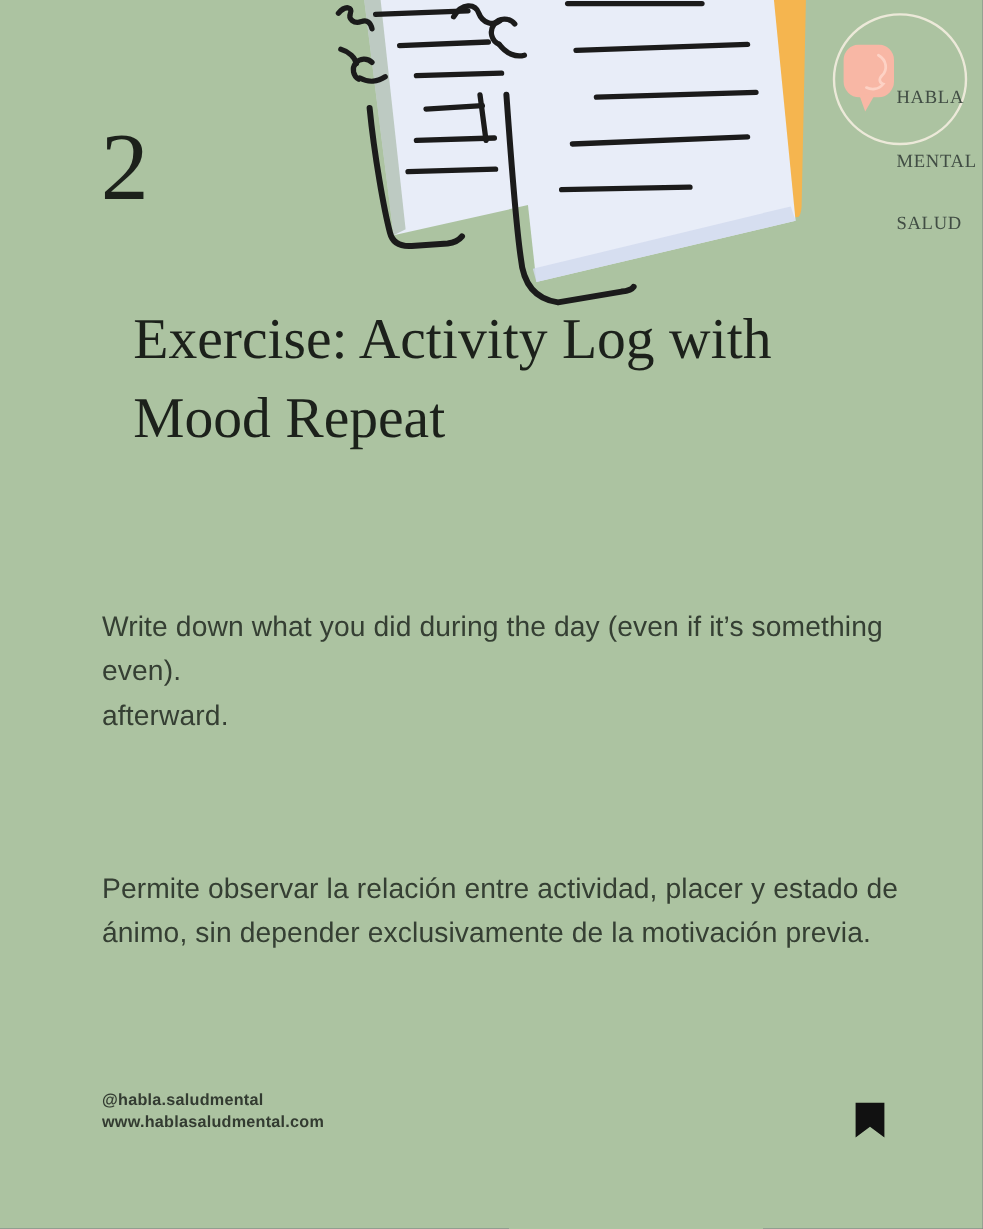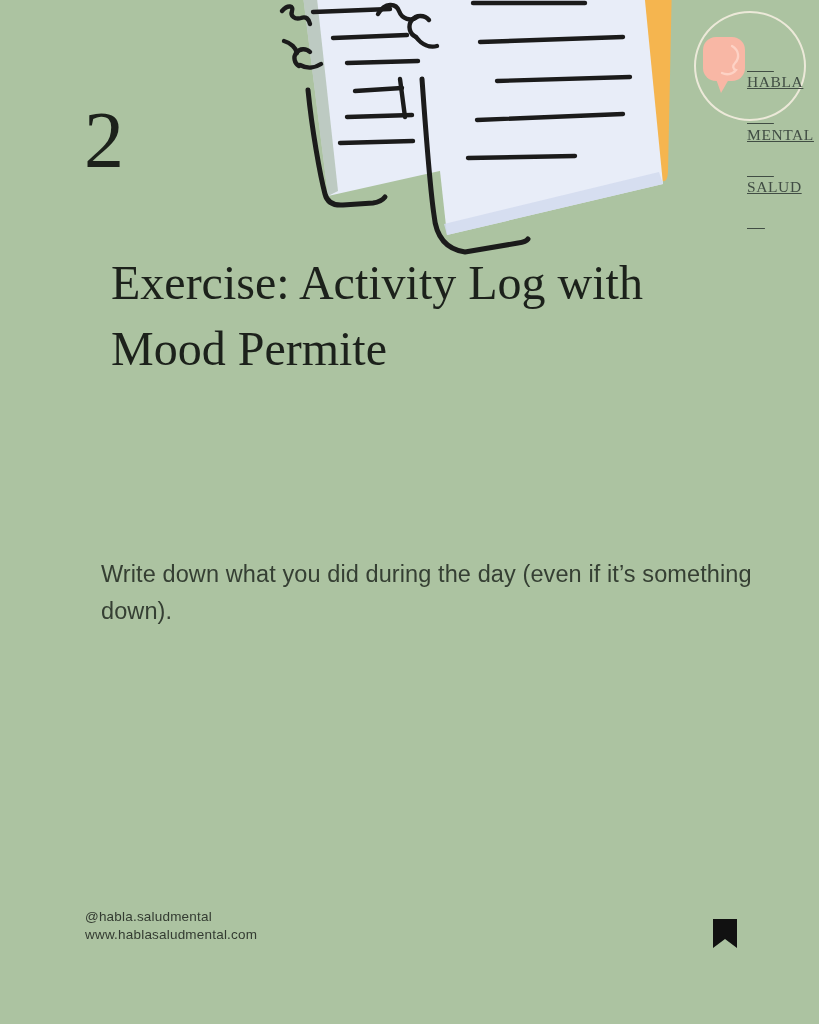--- a/index.html
+++ b/index.html
@@ -14,42 +14,42 @@
   
   .badge { position:absolute; left:694px; top:11px; width:118px; height:114px; }
   .badge-circle {
     position:absolute; left:0; top:0; width:112px; height:110px;
     border-radius:50%; border:2px solid #ece9d9; box-sizing:border-box;
   }
   .badge-bubble { position:absolute; left:8px; top:26px; width:46px; height:58px; }
   .badge-text {
     position:absolute; left:53px; top:27px;
     font-family:"Liberation Serif", serif; font-size:15.5px; line-height:17.5px;
-    letter-spacing:0.6px; white-space:pre;text-decoration:underline;
+    letter-spacing:0.6px; white-space:pre;
   }
   
   .step-number {
     position:absolute; left:84px; top:100px;
     font-family:"Liberation Serif", serif; font-size:80px; line-height:1;
   }
   .title {
     position:absolute; left:83px; top:250px;
     font-family:Liberation Serif, serif; font-size:48px; line-height:66px;margin-left:28px;
   }
   .title div { white-space:pre; }
-  .body-en { position:absolute; left:85px; top:556px;margin-left:16px; }
+  .body-en { position:absolute; left:85px; top:504px; }
   .body-es { position:absolute; left:85px; top:722px; }
   .body-en div, .body-es div {
     font-size:23.5px; line-height:37px; white-space:pre; letter-spacing:0.1px;
   }
   .footer {
     position:absolute; left:85px; top:908px;
     font-size:13.5px; line-height:18px; letter-spacing:0.2px;
   }
-  .footer div { white-space:pre; }
+  .footer div { white-space:pre;font-weight:bold; }
   .bookmark { position:absolute; left:712px; top:918px; width:26px; height:32px; }
 </style>
 </head>
 <body>
 
 <div class="page" style="background: rgb(172, 195, 161);">
 
   <div style="position:absolute;inset:0;"></div>
 
   <svg class="illo" viewBox="0 0 470 265">
@@ -109,28 +109,33 @@
       <div>HABLA</div>
       <div>MENTAL</div>
       <div>SALUD</div>
     </div>
   </div>
 
   <div class="step-number" style="color: rgb(28, 33, 27);">2</div>
 
   <div class="title" style="color: rgb(28, 33, 27);">
     <div>Exercise: Activity Log with</div>
-    <div>Mood Permite</div>
+    <div>Mood Repeat</div>
   </div>
 
   <div class="body-en" style="color: rgb(53, 63, 51);">
     <div>Write down what you did during the day (even if it’s something</div>
-    <div>down).</div>
+    <div>even).</div>
+    <div>afterward.</div>
   </div>
 
+  <div class="body-es" style="color: rgb(53, 63, 51);">
+    <div>Permite observar la relación entre actividad, placer y estado de</div>
+    <div>ánimo, sin depender exclusivamente de la motivación previa.</div>
+  </div>
 
   <div class="footer" style="color: rgb(51, 59, 49);">
     <div>@habla.saludmental</div>
     <div>www.hablasaludmental.com</div>
   </div>
 
   <svg class="bookmark" viewBox="0 0 26 32">
     <path d="M1,1 H25 V30 L13,21 L1,30 Z" fill="#111111"></path>
   </svg>
 

